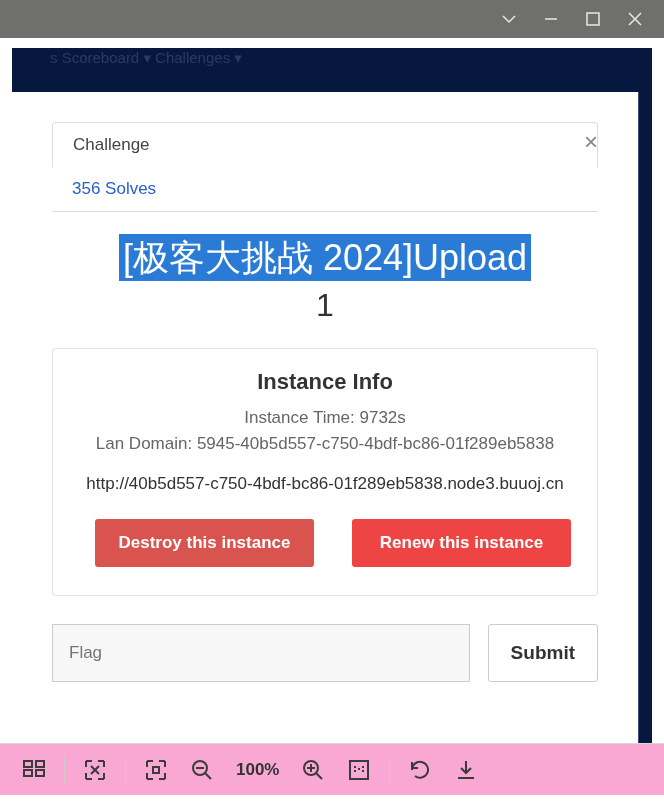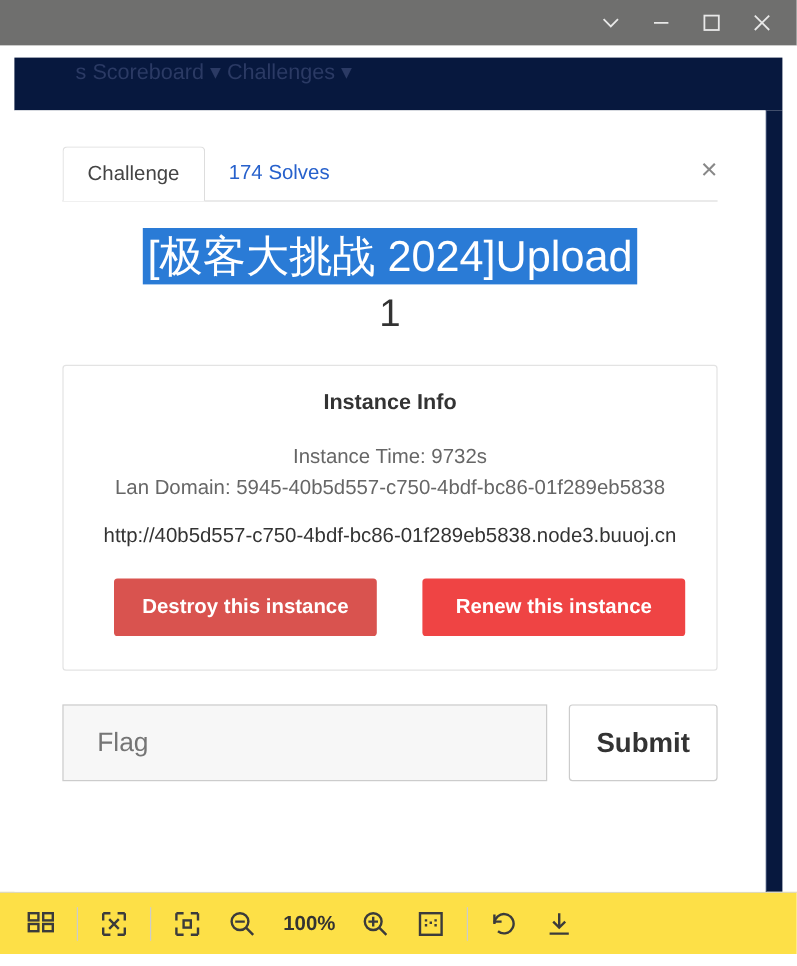--- a/index.html
+++ b/index.html
@@ -4,49 +4,49 @@
 <style>
 * { box-sizing: border-box; margin: 0; padding: 0; }
 body { font-family: -apple-system, BlinkMacSystemFont, "Segoe UI", Helvetica, Arial, sans-serif; background: #fff; width: 664px; height: 805px; overflow: hidden; }
 
 .titlebar { height: 38px; background: #6f6f6e; display: flex; align-items: center; justify-content: flex-end; padding-right: 8px; }
 .titlebar .win-btn { width: 42px; height: 38px; display: flex; align-items: center; justify-content: center; }
 .titlebar svg { stroke: #e8e8e8; stroke-width: 1.5; fill: none; }
 
 .viewport { position: relative; height: calc(805px - 38px - 62px); background: #fff; padding: 10px 12px 0 12px; }
 .page-bg { position: absolute; left: 12px; right: 12px; top: 10px; height: 44px; background: #07183e; }
-.page-bg-menu { position: absolute; top: 11px; left: 63px; color: #2b3a64; font-size: 18px; }
+.page-bg-menu { position: absolute; top: 11px; left: 50px; color: #2b3a64; font-size: 15px; }
 
 .dark-edge { position: absolute; right: 12px; top: 54px; bottom: 0; width: 14px; background: #07183e; border-left: 1px solid #3e4e73; }
 
 .modal { position: absolute; left: 12px; top: 54px; right: 26px; bottom: 0; background: #fff; padding: 30px 40px 24px 40px; }
 
-.tabs { display: flex; border-bottom: 1px solid #ddd; position: relative; }
+.tabs { display: flex; border-bottom: 1px solid #ddd; position: relative; flex-direction: column; }
 .tab { padding: 12px 20px; font-size: 17px; color: #2761cc; cursor: pointer; }
 .tab.active { color: #444; border: 1px solid #ddd; border-bottom: 1px solid #fff; margin-bottom: -1px; border-radius: 4px 4px 0 0; background: #fff; }
 .close-x { position: absolute; right: 0; top: 6px; color: #888; font-size: 24px; font-weight: 300; cursor: pointer; }
 
 .title-wrap { text-align: center; margin-top: 22px; }
 .title-sel { display: inline-block; background: #2a7bd6; color: #fff; font-size: 36px; line-height: 1.2; padding: 2px 4px; }
 .title-num { font-size: 32px; color: #333; margin-top: 6px; }
 
 .card { border: 1px solid #e3e3e3; border-radius: 3px; margin-top: 24px; padding: 20px 26px 28px 26px; text-align: center; }
-.card h3 { font-size: 18px; font-weight: 600; color: #333; margin-bottom: 22px; }
+.card h3 { font-size: 22px; font-weight: 600; color: #333; margin-bottom: 10px; }
 .card .meta { color: #666; font-size: 17px; line-height: 1.5; margin-bottom: 14px; }
 .card .url { color: #333; font-size: 17px; line-height: 1.7; margin-bottom: 20px; }
 .btn-row { display: flex; gap: 22px; }
 .btn { flex: 1; padding: 14px 8px; color: #fff; font-size: 17px; font-weight: 600; border: none; border-radius: 3px; cursor: pointer; margin-left: 16px; }
 .btn.red { background: #d9534f; }
 .btn.green { background: #ef4444; }
 
 .submit-row { display: flex; gap: 18px; margin-top: 28px; }
-.flag-input { flex: 1; border: 1px solid #ccc; background: #f7f7f7; padding: 18px 28px; font-size: 22px; color: #555; }
-.submit-btn { border: 1px solid #ccc; background: #fff; padding: 0 22px; font-size: 23px; font-weight: 600; color: #333; border-radius: 3px; cursor: pointer; }
+.flag-input { flex: 1; border: 1px solid #ccc; background: #f7f7f7; padding: 18px 16px; font-size: 17px; color: #555; }
+.submit-btn { border: 1px solid #ccc; background: #fff; padding: 0 22px; font-size: 19px; font-weight: 600; color: #333; border-radius: 3px; cursor: pointer; }
 
-.toolbar { height: 52px; border-top: 1px solid #d8d8d8; display: flex; align-items: center; padding: 0 14px; gap: 6px; background: #fde047; }
+.toolbar { height: 52px; border-top: 1px solid #d8d8d8; display: flex; align-items: center; padding: 0 14px; gap: 6px; background: #f9a8d4; }
 .toolbar .tbtn { width: 40px; height: 46px; display: flex; align-items: center; justify-content: center; }
 .toolbar .sep { width: 1px; height: 28px; background: #ccc; margin: 0 4px; }
 .toolbar svg { stroke: #3b3b3b; stroke-width: 2; fill: none; }
 .zoom-label { font-size: 17px; font-weight: 600; color: #333; padding: 0 8px; }
 </style>
 </head>
 <body>
 
 <div class="titlebar">
   <div class="win-btn">
@@ -72,21 +72,21 @@
 </div>
 
 <div class="viewport">
   <div class="page-bg"></div>
   <div class="page-bg-menu">s    Scoreboard ▾    Challenges ▾</div>
   <div class="dark-edge"></div>
 
   <div class="modal">
     <div class="tabs">
       <div class="tab active">Challenge</div>
-      <div class="tab">174 Solves</div>
+      <div class="tab">356 Solves</div>
       <div class="close-x">×</div>
     </div>
 
     <div class="title-wrap">
       <span class="title-sel">[极客大挑战 2024]Upload</span>
       <div class="title-num">1</div>
     </div>
 
     <div class="card">
       <h3>Instance Info</h3>

